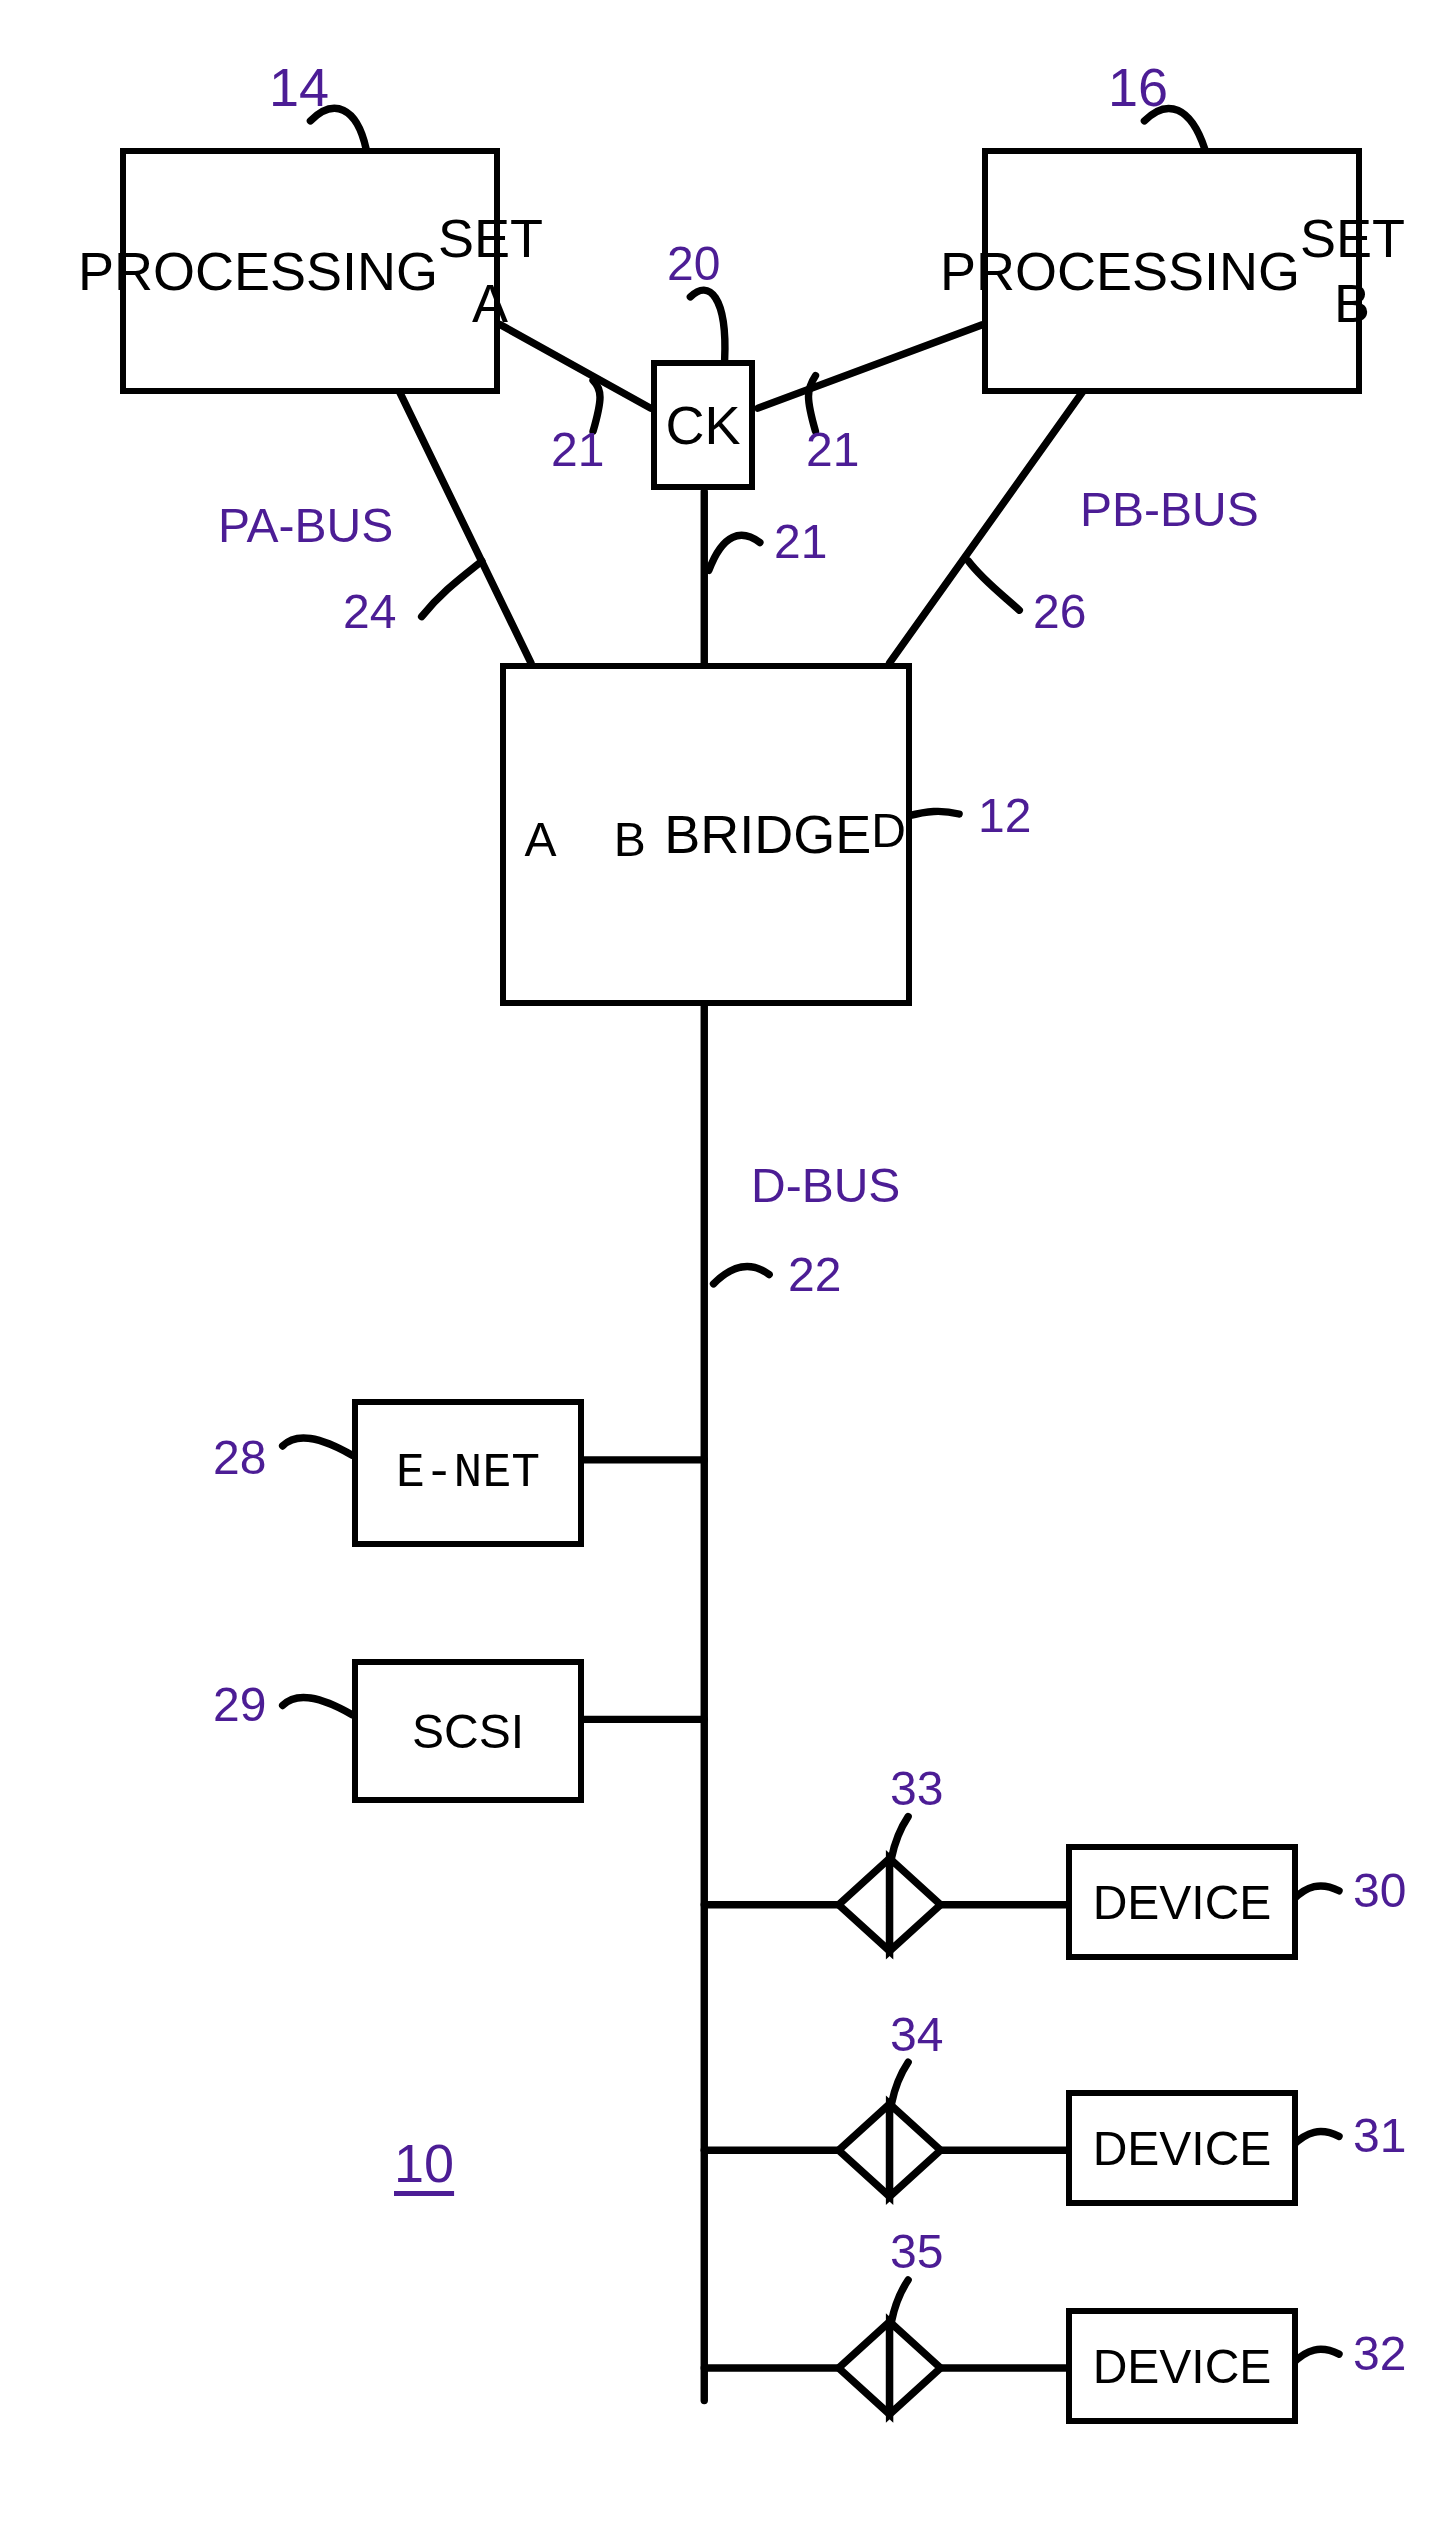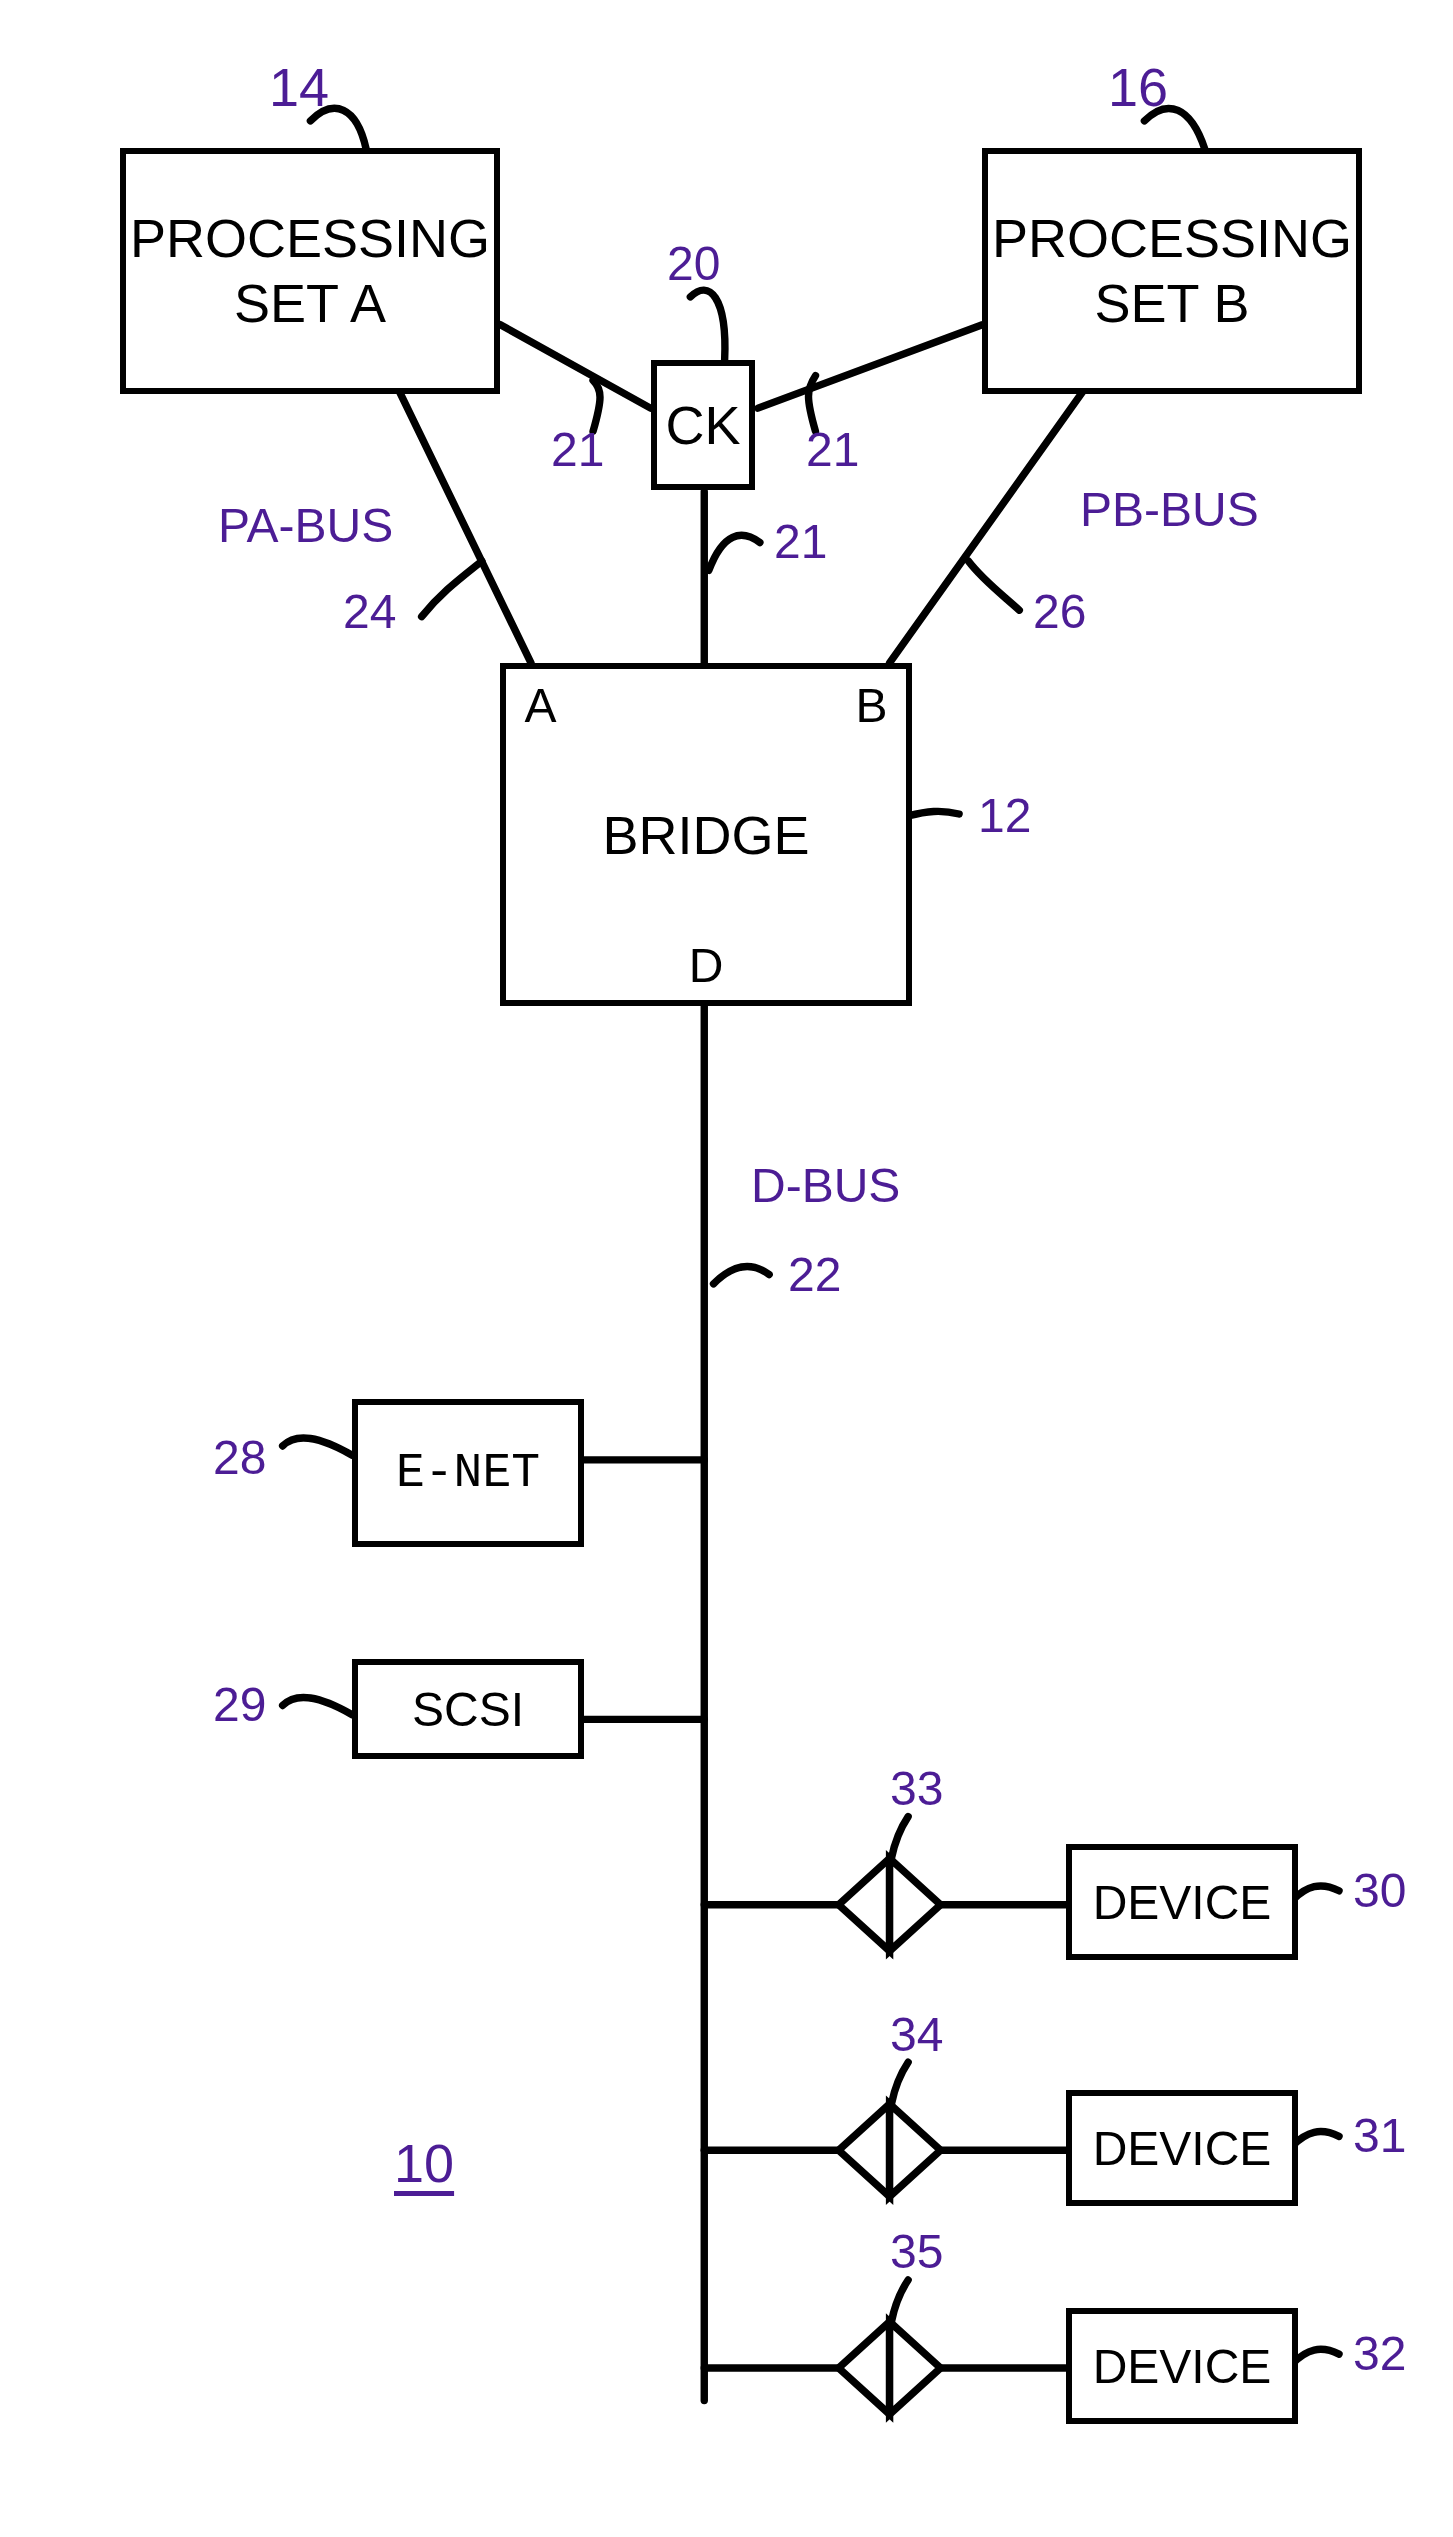--- a/index.html
+++ b/index.html
@@ -11,21 +11,21 @@
   .canvas {
     position: relative;
     width: 1453px;
     height: 2538px;
   }
   .box {
     position: absolute;
     border: 6.5px solid #000;
     background: #fff;
     display: flex;
-    flex-direction: column;
+    flex-direction: row;
     align-items: center;
     justify-content: center;
     text-align: center;
   }
   .label {
     position: absolute;
     font-size: 48px;
     color: #4c1d95;
     white-space: nowrap;
   }
@@ -155,21 +155,21 @@
   </div>
   <div style="padding-bottom:7.4px;">
     <span class="box-text-sm">D</span>
   </div>
 </div>
 
 <div class="box" style="left:352px; top:1399px; width:232px; height:148px;font-family:Liberation Mono, monospace;">
   <span class="box-text-sm">E-NET</span>
 </div>
 
-<div class="box" style="left:352px; top:1659px; width:232px; height:100px;">
+<div class="box" style="left:352px; top:1659px; width:232px; height:144px;">
   <span class="box-text-sm">SCSI</span>
 </div>
 
 <div class="box" style="left:1066px; top:1844px; width:232px; height:116px;">
   <span class="box-text-sm">DEVICE</span>
 </div>
 
 <div class="box" style="left:1066px; top:2090px; width:232px; height:116px;">
   <span class="box-text-sm">DEVICE</span>
 </div>

